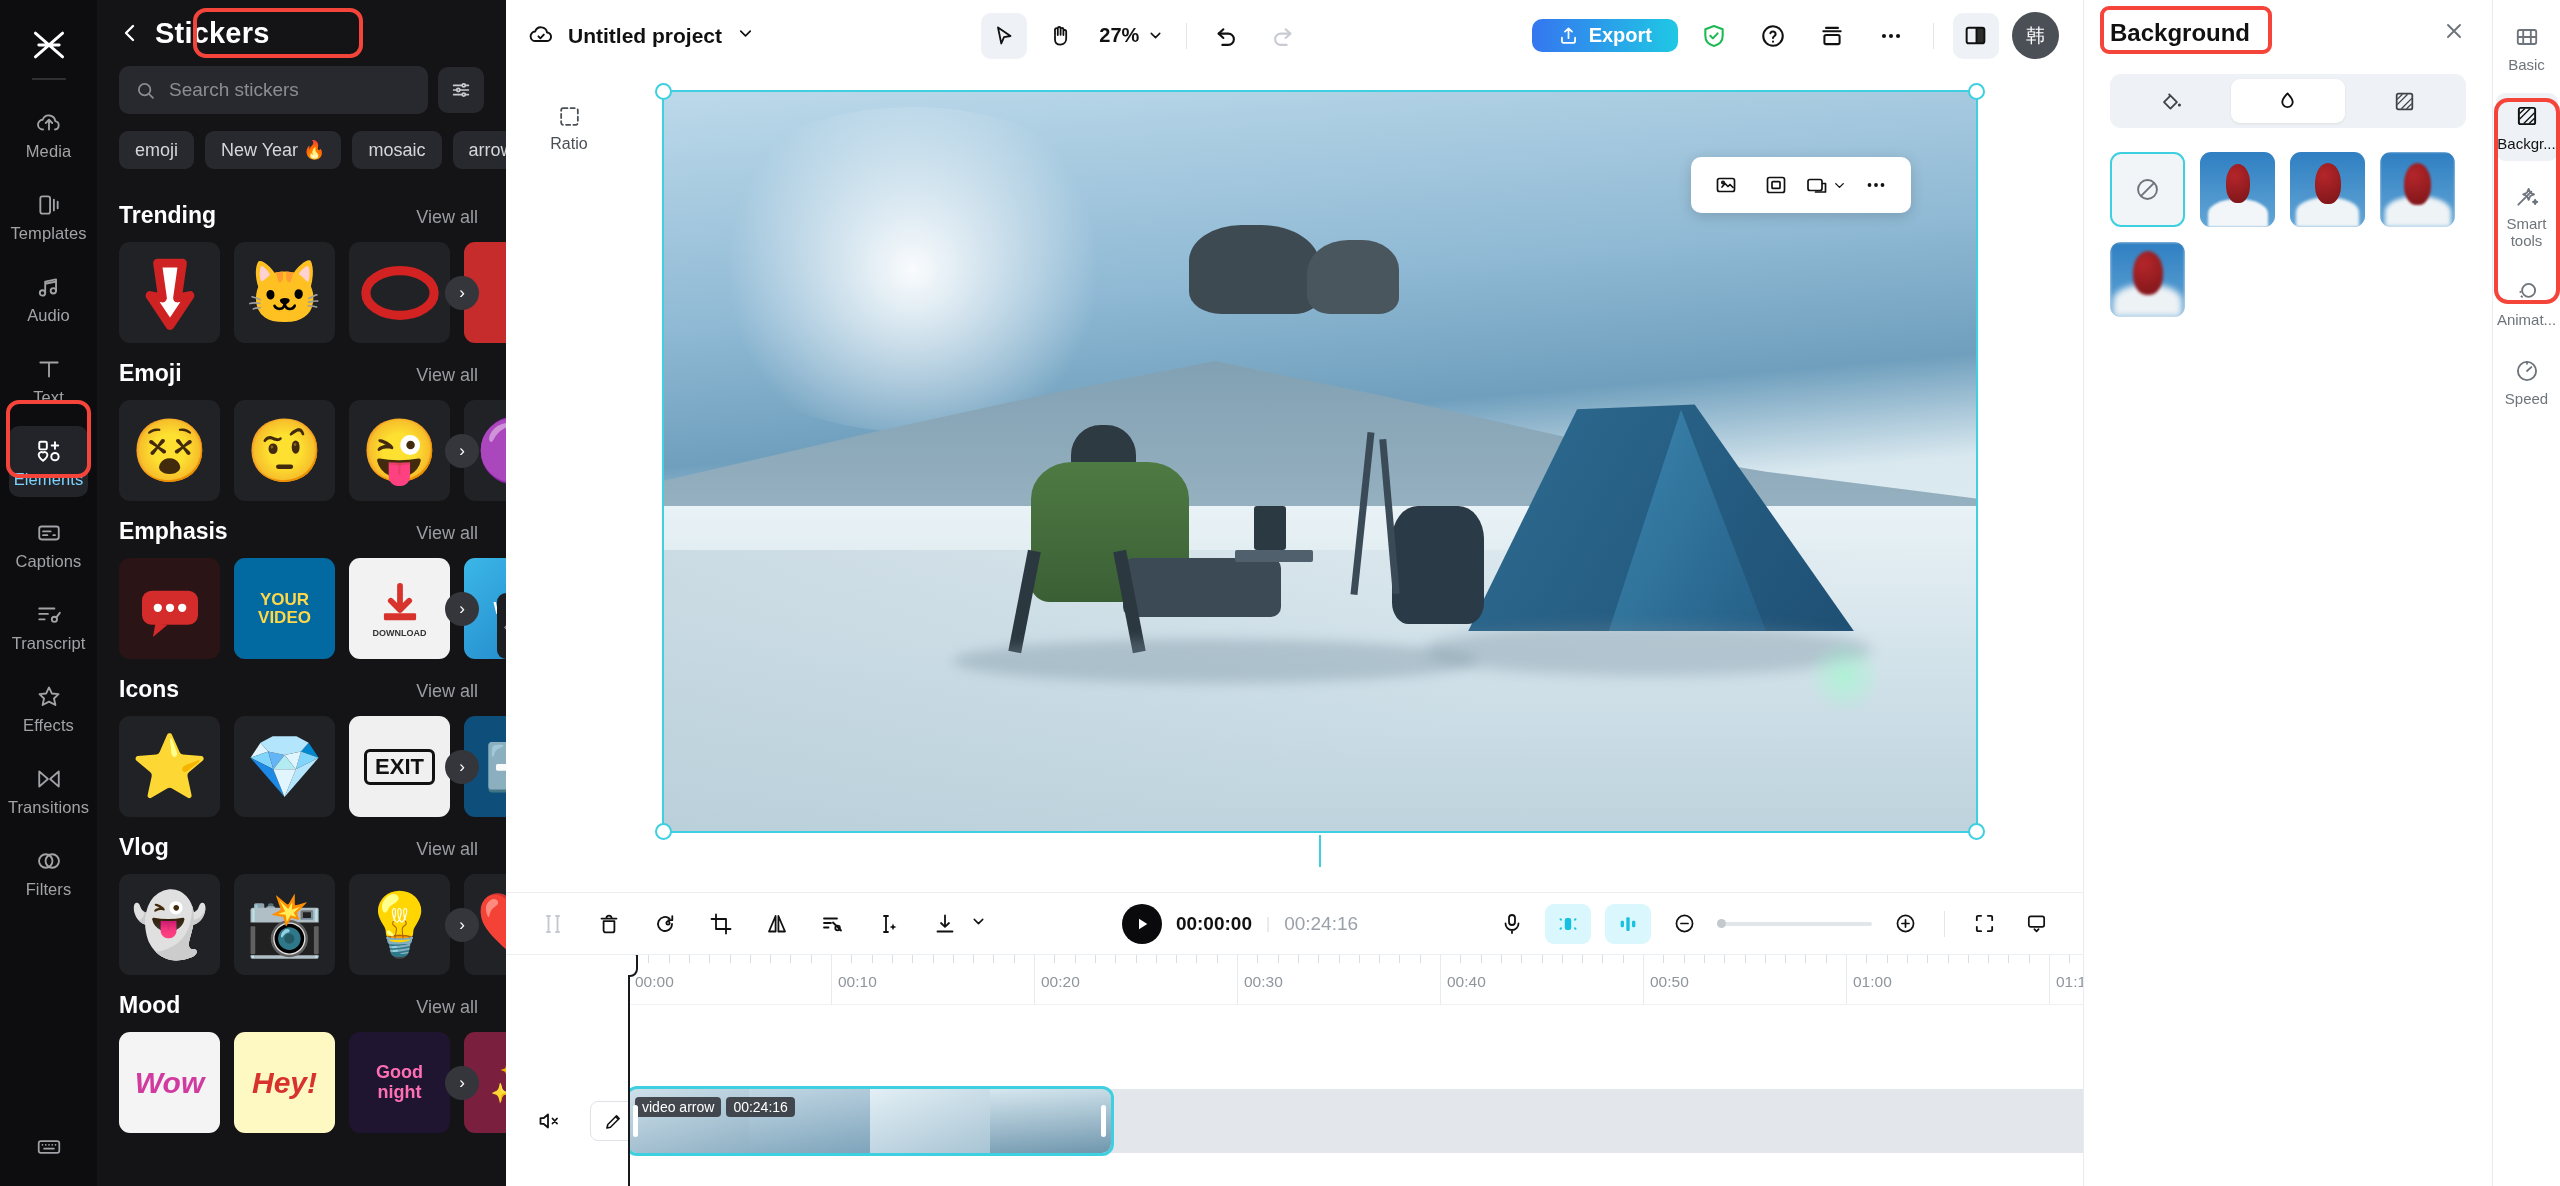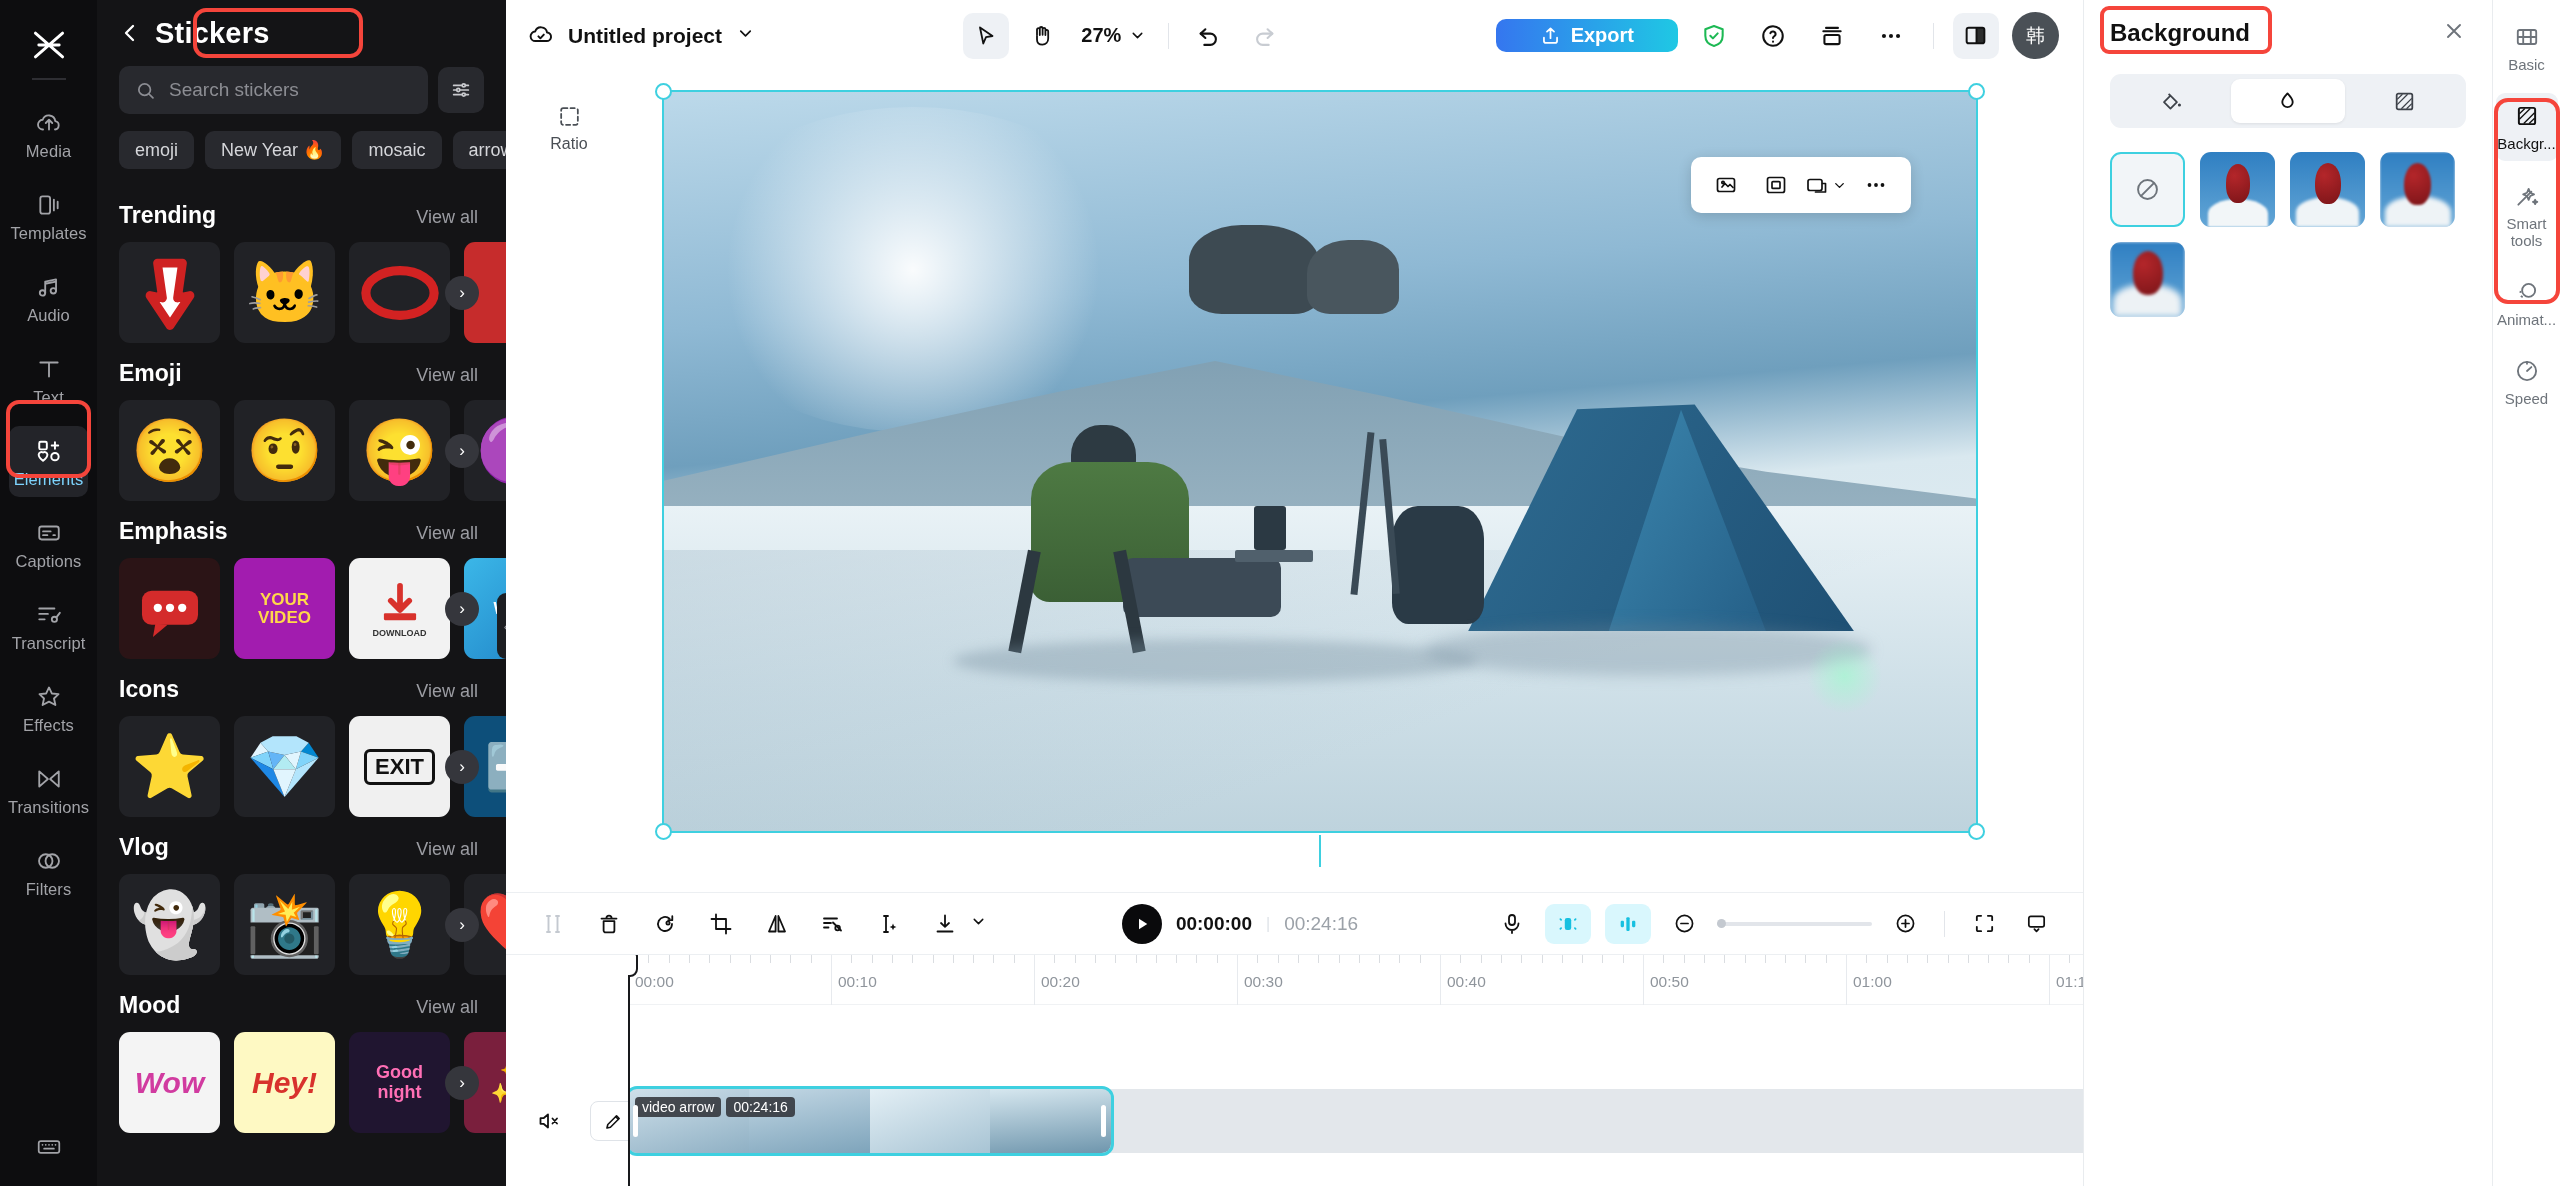--- a/index.html
+++ b/index.html
@@ -70,21 +70,21 @@
   .tb-left { display:flex; align-items:center; gap:14px; }
   .proj-name { font-size:21px; font-weight:700; color:#111; }
   .tb-center { margin:0 auto; display:flex; align-items:center; gap:10px; }
   .ibtn { width:46px; height:46px; border-radius:10px; display:flex;
     align-items:center; justify-content:center; }
   .ibtn.sel { background:#eef1f5; }
   .zoomlabel { font-size:20px; font-weight:700; color:#111; display:flex;
     align-items:center; gap:8px; padding:0 6px; }
   .divider-v { width:1px; height:26px; background:#e2e5ea; margin:0 6px; }
   .tb-right { display:flex; align-items:center; gap:13px; }
-  .export-btn { height:33px; padding:0 44px; border-radius:10px;
+  .export-btn { height:33px; padding:0 26px; border-radius:10px;
     background:linear-gradient(90deg,#3576ef,#1fc8e4); color:#fff; font-size:20px;
     font-weight:700; display:flex; align-items:center; gap:10px; }
   .avatar { width:47px; height:47px; border-radius:50%; background:#4a5056; color:#fff;
     font-size:19px; display:flex; align-items:center; justify-content:center; }
 
   
   .preview-wrap { flex:1; position:relative; background:#fff; display:flex;
     align-items:center; justify-content:center; min-height:0; }
   .ratio-btn { position:absolute; left:26px; top:20px; width:74px; height:74px;
     display:flex; flex-direction:column; align-items:center; justify-content:center; gap:6px; }
@@ -389,21 +389,21 @@
       <div class="tile-row">
         <div class="tile" style="background:#2b1416;">
           <svg viewBox="0 0 64 64" width="78" height="78">
             <rect x="9" y="17" width="46" height="28" rx="8" fill="#d42b2b"></rect>
             <path d="M20 44 L18 55 L30 45Z" fill="#d42b2b"></path>
             <circle cx="22" cy="31" r="3.4" fill="#fff"></circle>
               <circle cx="32" cy="31" r="3.4" fill="#fff"></circle>
               <circle cx="42" cy="31" r="3.4" fill="#fff"></circle>
             </svg>
         </div>
-        <div class="tile" style="background:#a21caf;flex-direction:column;">
+        <div class="tile" style="background:#0369a1;flex-direction:column;">
           <span style="color:#ffd84a;font-size:17px;font-weight:800;line-height:1.05;text-align:center;">YOUR<br>VIDEO</span>
         </div>
         <div class="tile" style="background:#f2f2f2;flex-direction:column;">
           <svg viewBox="0 0 40 40" width="46" height="46">
             <path d="M20 5v18M12 18l8 8 8-8" stroke="#d8322c" stroke-width="5" fill="none" stroke-linecap="round" stroke-linejoin="round"></path>
             <rect x="6" y="29" width="28" height="6" rx="1" fill="#d8322c"></rect>
             </svg>
           <span style="font-size:9px;color:#333;font-weight:700;margin-top:2px;">DOWNLOAD</span>
         </div>
         <div class="tile" style="background:linear-gradient(135deg,#3bb7e8,#1e7fc4);">

